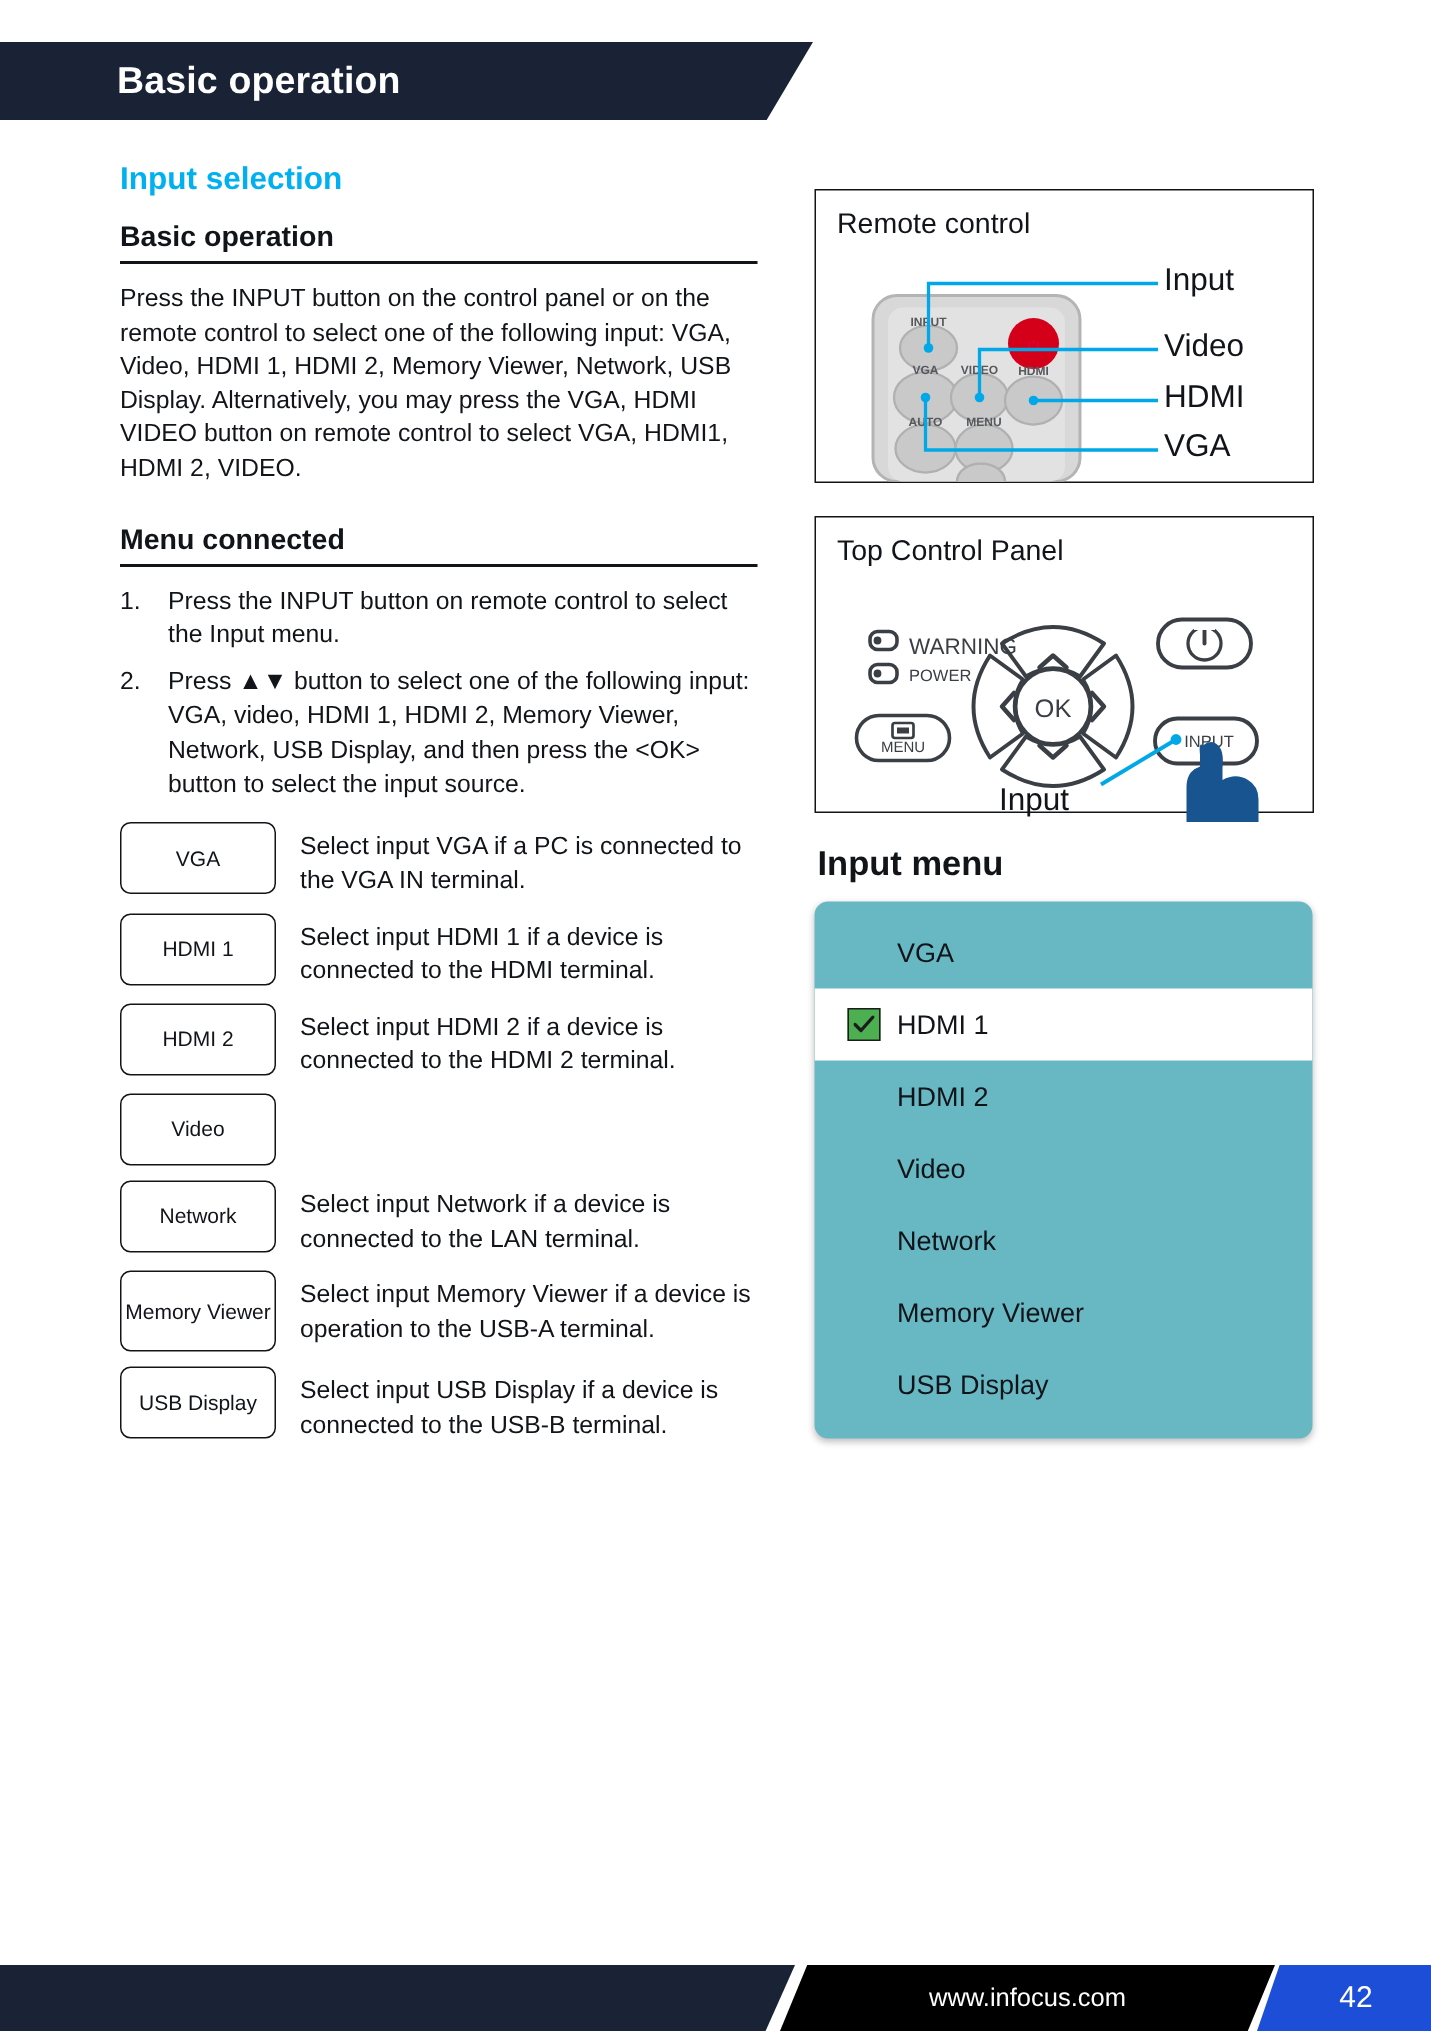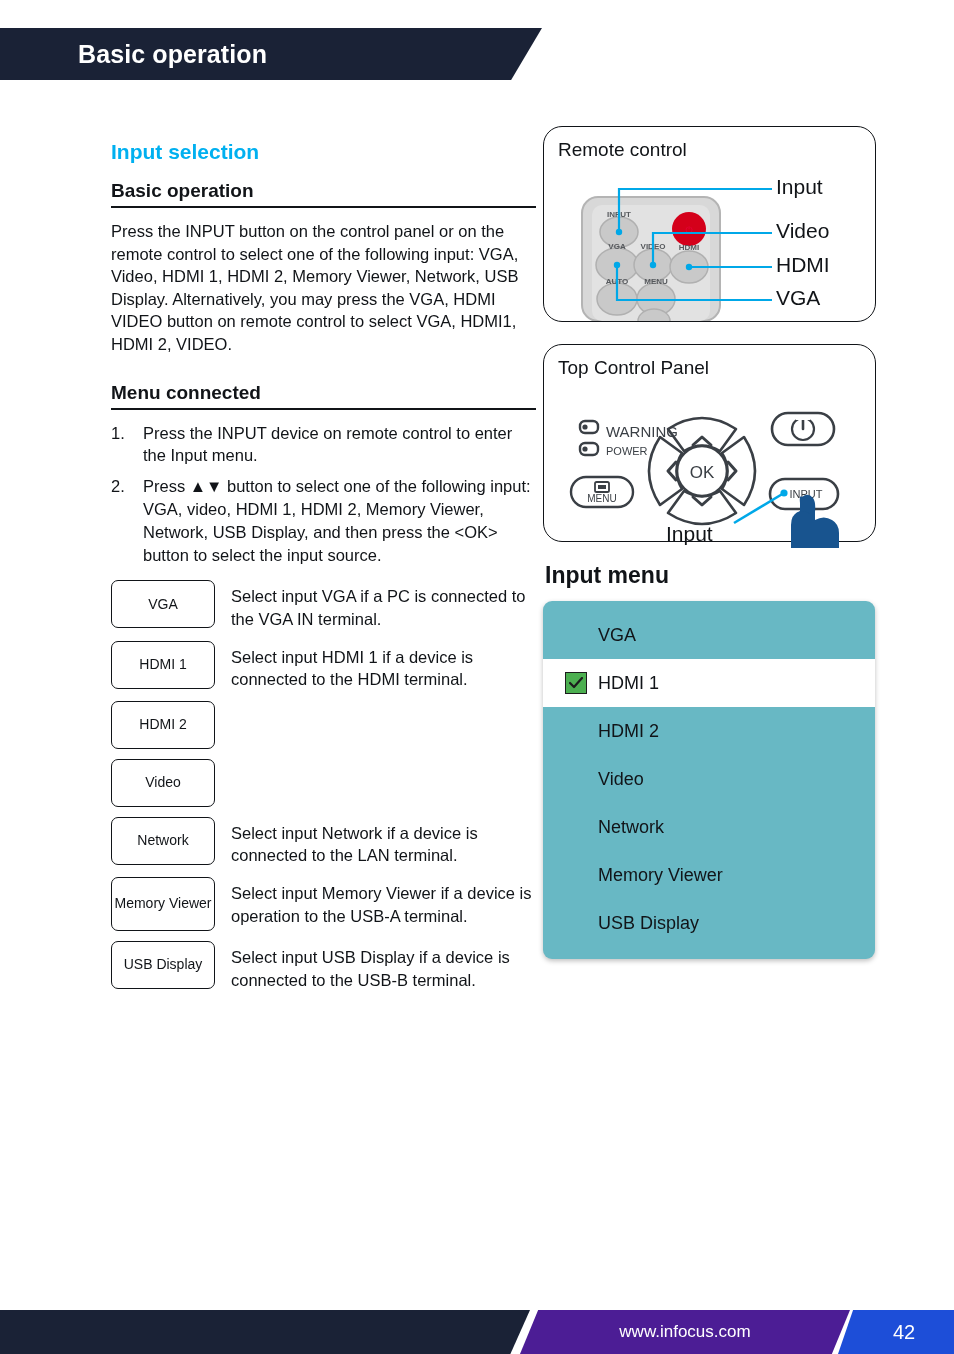--- a/index.html
+++ b/index.html
@@ -19,21 +19,21 @@
     position:absolute; left:0; top:0; width:542px; height:52px;
     background:#1a2236;
     clip-path: polygon(0 0, 100% 0, 94.3% 100%, 0 100%);
   }
   .header-title {
     position:absolute; left:78px; top:12px;
     font-size:25px; font-weight:bold; color:#ffffff; letter-spacing:0.1px;
   }
 
   
-  .left-col { position:absolute; left:80px; top:140px; width:430px;margin-left:31px; }
+  .left-col { position:absolute; left:80px; top:108px; width:430px; }
 
   .section-title {
     color:#00b0f0; font-size:21px; font-weight:bold; margin:0 0 16px 0;
   }
   .sub-head {
     font-size:19px; font-weight:bold; margin:0; padding-bottom:4px;
     border-bottom:2px solid #111418; width:425px;
   }
   .body-p {
     font-size:16.5px; line-height:22.6px; margin:12px 0 0 0; width:420px;
@@ -59,21 +59,21 @@
   .key-box.tall { min-height:54px; }
   .key-desc {
     margin-left:16px; font-size:16.5px; line-height:22.6px; padding-top:5px;
     width:310px;
   }
 
   
   .right-col { position:absolute; left:543px; top:126px; width:333px; }
 
   .panel {
-    border:1.6px solid #111418; border-radius:19px; background:#fff;
+    border:1.6px solid #111418; border-radius:0; background:#fff;
     position:relative;
   }
   .panel-title { font-size:19px; padding:12px 0 0 14px; }
 
   
   #remote-panel { height:196px; }
   #remote-svg { position:absolute; left:0; top:0; }
 
   
   #control-panel { height:198px; margin-top:22px; }
@@ -98,21 +98,21 @@
   }
   .menu-check svg { display:block; }
 
   
   .footer { position:absolute; left:0; bottom:0; width:954px; height:44px; }
   .f-navy {
     position:absolute; left:0; top:0; width:530px; height:44px; background:#1a2236;
     clip-path: polygon(0 0, 100% 0, 96.3% 100%, 0 100%);
   }
   .f-cyan {
-    position:absolute; left:520px; top:0; width:330px; height:44px; background:#4c1d95;
+    position:absolute; left:520px; top:0; width:330px; height:44px; background:#000000;
     clip-path: polygon(5.5% 0, 100% 0, 94.5% 100%, 0 100%);
     display:flex; align-items:center; justify-content:center;
   }
   .f-cyan span { color:#fff; font-size:17px; }
   .f-orange {
     position:absolute; left:838px; top:0; width:116px; height:44px; background:#1d4ed8;
     clip-path: polygon(13% 0, 100% 0, 100% 100%, 0 100%);
     display:flex; align-items:center; justify-content:center;
   }
   .f-orange span { color:#fff; font-size:20px; padding-left:16px; }
@@ -130,21 +130,21 @@
   <h2 class="section-title">Input selection</h2>
 
   <h3 class="sub-head">Basic operation</h3>
   <p class="body-p">Press the INPUT button on the control panel or on the remote control to select one of the following input: VGA, Video, HDMI 1, HDMI 2, Memory Viewer, Network, USB Display. Alternatively, you may press the VGA, HDMI VIDEO button on remote control to select VGA, HDMI1, HDMI 2, VIDEO.</p>
 
   <h3 class="sub-head second">Menu connected</h3>
 
   <ol class="steps">
     <li>
       <span class="num">1.</span>
-      <span>Press the INPUT device on remote control to enter the Input menu.</span>
+      <span>Press the INPUT button on remote control to select the Input menu.</span>
     </li>
     <li>
       <span class="num">2.</span>
       <span>Press ▲▼ button to select one of the following input: VGA, video, HDMI 1, HDMI 2, Memory Viewer, Network, USB Display, and then press the &lt;OK&gt; button to select the input source.</span>
     </li>
   </ol>
 
   <div class="key-rows">
 
     <div class="key-row">
@@ -152,20 +152,21 @@
       <div class="key-desc">Select input VGA if a PC is connected to the VGA IN terminal.</div>
     </div>
 
     <div class="key-row">
       <div class="key-box">HDMI 1</div>
       <div class="key-desc">Select input HDMI 1 if a device is connected to the HDMI terminal.</div>
     </div>
 
     <div class="key-row">
       <div class="key-box">HDMI 2</div>
+      <div class="key-desc">Select input HDMI 2 if a device is connected to the HDMI 2 terminal.</div>
     </div>
 
     <div class="key-row">
       <div class="key-box">Video</div>
     </div>
 
     <div class="key-row">
       <div class="key-box">Network</div>
       <div class="key-desc">Select input Network if a device is connected to the LAN terminal.</div>
     </div>

